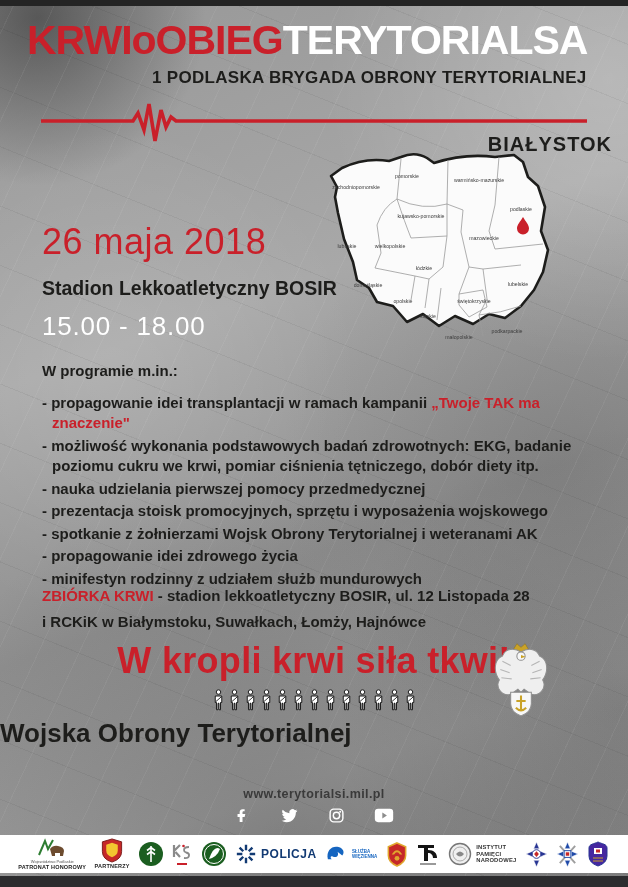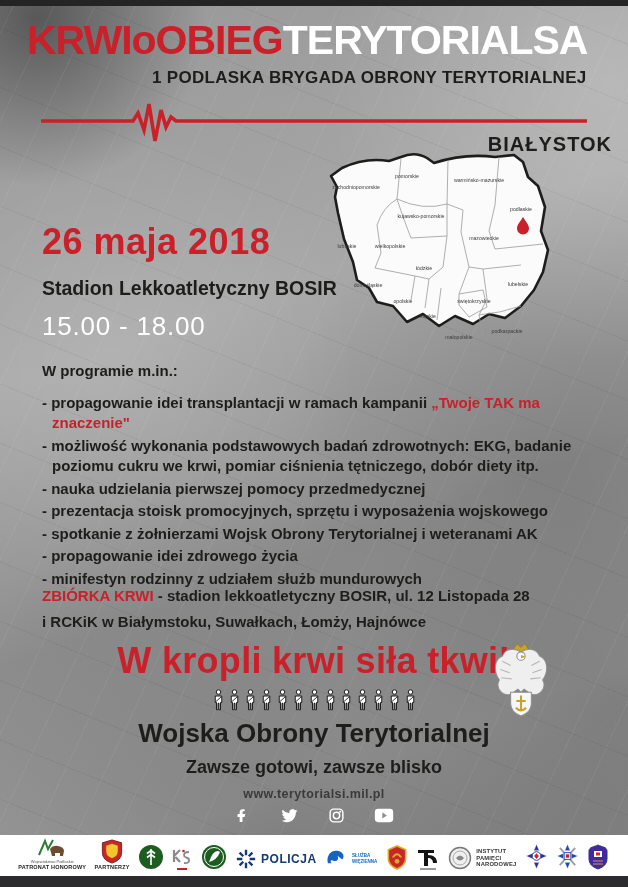--- a/index.html
+++ b/index.html
@@ -24,41 +24,41 @@
 
   .title{position:absolute;left:27px;top:17px;font-size:41px;font-weight:700;letter-spacing:-1px;white-space:nowrap}
   .t-red{color:#c9202a}
   .t-white{color:#fff;}
   .subtitle{position:absolute;left:152px;top:68px;font-size:17px;font-weight:700;color:#1d1d1b;letter-spacing:.3px;white-space:nowrap}
   .ekg{position:absolute;left:39px;top:101px}
   .city{position:absolute;right:16px;top:133px;font-size:20px;font-weight:700;color:#1d1d1b;letter-spacing:1px}
   .map{position:absolute;left:317px;top:147px}
   .map text{font-family:"Liberation Sans",sans-serif}
 
-  .date{position:absolute;left:42px;top:221px;font-size:36px;font-weight:700;color:#c9202a;letter-spacing:.5px}
+  .date{position:absolute;left:42px;top:221px;font-size:36px;font-weight:400;color:#c9202a;letter-spacing:.5px}
   .venue{position:absolute;left:42px;top:277px;font-size:19.5px;font-weight:700;color:#1d1d1b}
   .time{position:absolute;left:42px;top:311px;font-size:26px;font-weight:400;color:#fff;letter-spacing:.8px}
 
   .program{position:absolute;left:42px;top:361px;width:578px;font-size:15px;font-weight:700;color:#1d1d1b;line-height:20.5px}
   .program-heading{margin-bottom:11px}
   .program-item{padding-left:10px;text-indent:-10px;margin-bottom:2px}
   .hl{color:#c9202a}
 
   .blood{position:absolute;left:42px;top:583px;width:566px;font-size:15px;font-weight:700;color:#1d1d1b;line-height:26px}
   .blood .label{color:#c9202a}
 
   .slogan{position:absolute;left:0;right:0;top:640px;text-align:center;font-size:36px;font-weight:700;color:#c9202a;letter-spacing:.3px}
   .eagle{position:absolute;left:490px;top:638px}
   .soldiers{position:absolute;left:0;right:0;top:684px;display:flex;justify-content:center;gap:3px}
-  .org{position:absolute;left:0;right:0;top:718px;text-align:center;font-size:26px;font-weight:700;color:#1d1d1b}
+  .org{position:absolute;left:0;right:0;top:718px;font-size:26px;font-weight:700;color:#1d1d1b}
   .motto{position:absolute;left:0;right:0;top:757px;text-align:center;font-size:18px;font-weight:700;color:#1d1d1b}
   .website{position:absolute;left:0;right:0;top:787px;text-align:center;font-size:12.5px;font-weight:700;color:#3a3a3a;letter-spacing:.4px}
   .social{position:absolute;left:0;right:0;top:806px;display:flex;justify-content:center;gap:29px;align-items:center}
 
-  .partners{position:absolute;left:0;right:0;top:835px;height:51px;background:#fff;display:flex;align-items:flex-end;justify-content:space-evenly;padding:16px 10px}
+  .partners{position:absolute;left:0;right:0;top:835px;height:38px;background:#fff;display:flex;align-items:center;justify-content:space-evenly;padding:16px 10px}
   .logo{display:flex;flex-direction:column;align-items:center;justify-content:center;line-height:1}
   .logo-row{display:flex;align-items:center;gap:4px}
   .cap{font-size:5.5px;font-weight:700;color:#222;letter-spacing:.2px;margin-top:1px;white-space:nowrap}
   .microtext{font-size:4px;color:#555;white-space:nowrap;margin-top:1px}
   .policja-text{font-size:12px;font-weight:700;color:#123a73;letter-spacing:.5px}
   .tiny-blue{font-size:4.5px;font-weight:700;color:#1565c0;line-height:5.5px}
   .ipn-lines{font-size:5.8px;font-weight:700;color:#333;line-height:6.8px;letter-spacing:.2px}
   .graybar{width:16px;height:2px;background:#9a9a9a;margin-top:2px}
   .redbar{width:10px;height:2px;background:#c9202a;margin-top:2px}
 </style>
@@ -227,21 +227,20 @@
     </svg>
 
     <svg width="13" height="32" viewBox="0 0 18 30">
       <circle cx="9" cy="4" r="3.1" fill="#fff" stroke="#111" stroke-width="1.3"></circle>
       <path d="M4.5 9.5 H13.5 V18.5 H11.8 V28.5 H9.7 V19.5 H8.3 V28.5 H6.2 V18.5 H4.5 Z" fill="#fff" stroke="#111" stroke-width="1.3" stroke-linejoin="round"></path>
       <line x1="5" y1="17.5" x2="13" y2="10.5" stroke="#111" stroke-width="1.2"></line>
     </svg>
   </div>
 
   <div class="org">Wojska Obrony Terytorialnej</div>
-  <div class="motto">Zawsze gotowi, zawsze blisko</div>
   <div class="website">www.terytorialsi.mil.pl</div>
 
   <div class="social">
     <svg width="17" height="17" viewBox="0 0 24 24">
         <path fill="#fff" d="M15 3h-3c-2.2 0-4 1.8-4 4v3H5v4h3v7h4v-7h3l1-4h-4V7.5c0-.8.7-1.5 1.5-1.5H15z"></path>
       </svg>
     <svg width="19" height="19" viewBox="0 0 24 24">
         <path fill="#fff" d="M22 5.9c-.7.3-1.5.6-2.3.7.8-.5 1.5-1.3 1.8-2.3-.8.5-1.7.8-2.6 1A4.1 4.1 0 0 0 11.8 9 11.6 11.6 0 0 1 3.4 4.7a4.1 4.1 0 0 0 1.3 5.5c-.7 0-1.3-.2-1.9-.5v.1c0 2 1.4 3.6 3.3 4-.6.2-1.2.2-1.9.1.5 1.6 2 2.8 3.8 2.9A8.3 8.3 0 0 1 2 18.6a11.7 11.7 0 0 0 6.3 1.8c7.5 0 11.7-6.3 11.7-11.7v-.5c.8-.6 1.5-1.3 2-2.2z"></path>
       </svg>
     <svg width="17" height="17" viewBox="0 0 24 24">

